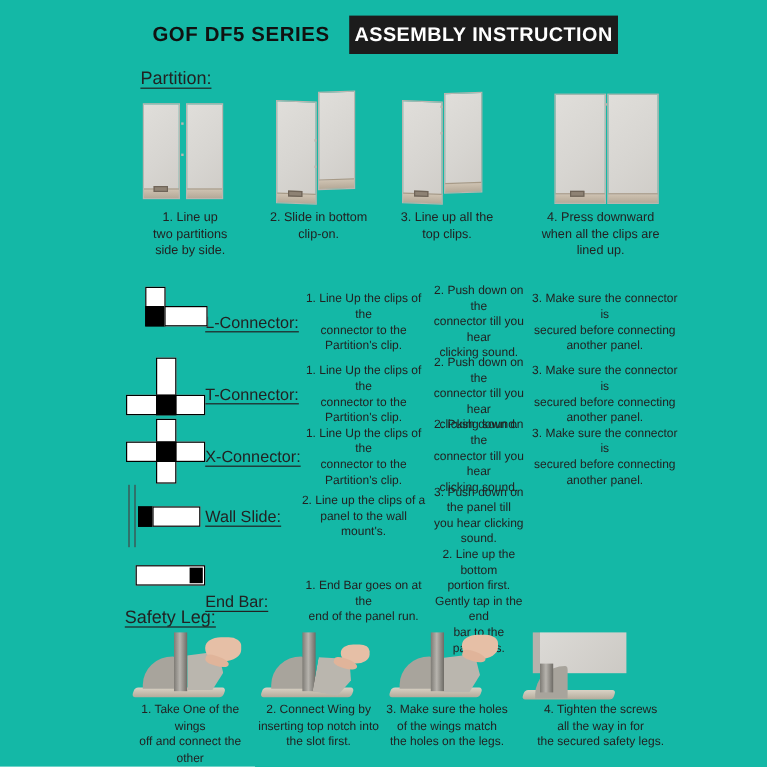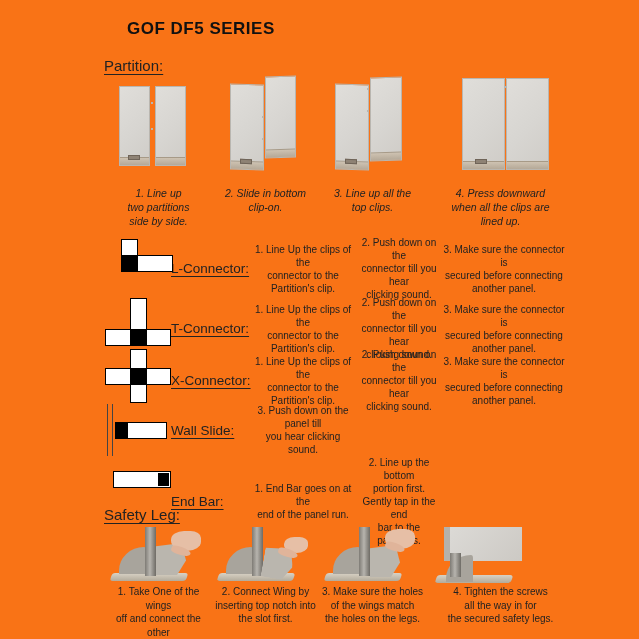--- a/index.html
+++ b/index.html
@@ -1,40 +1,40 @@
 <!DOCTYPE html>
 <html><head>
 <meta charset="utf-8">
 <style>
   * { margin:0; padding:0; box-sizing:border-box; }
   html,body { background:#ffffff; }
   body { font-family:"Liberation Sans","DejaVu Sans",sans-serif; color:#1a1a1a; }
-  .page { position:relative; width:639px; height:639px; background:#f97316; overflow:hidden; }
+  .page { position:relative; width:639px; height:639px; background:#14b8a6; overflow:hidden; }
 
   
   .header { position:absolute; left:0; top:13px; width:100%; height:34px; }
   .series-title { position:absolute; left:127px; top:6px; font-size:17px; font-weight:bold; letter-spacing:0.5px; color:#111; }
   .banner { position:absolute; left:291px; top:0; width:224px; height:32px; background:#1c1c1c; color:#fff;
             display:flex; align-items:center; justify-content:center; font-size:16.5px; font-weight:bold; letter-spacing:0.4px; }
 
   
   .sec-heading { position:absolute; font-size:15px; color:#222; text-decoration:underline; text-underline-offset:3px; }
-  .heading-partition { left:104px; top:57px;text-align:right; }
+  .heading-partition { left:117px; top:57px;text-align:right; }
   .heading-safety { left:104px; top:506px; }
 
   
   .fig-row { position:absolute; left:105px; top:76px; width:470px; height:97px; display:grid; grid-template-columns:107px 107px 107px 149px; }
   .fig { position:relative; height:97px; }
   .panel { position:absolute; background:linear-gradient(135deg,#e0deda 0%,#d7d5d1 55%,#cfccc7 100%); border:1px solid #b9b6b0; }
   .panel .rail { position:absolute; left:0; right:0; bottom:0; height:8px; background:linear-gradient(#cec2b1,#b5a998); border-top:1px solid #a79a87; }
   .latch { position:absolute; width:12px; height:5px; background:#8e8274; border:1px solid #6f6458; }
 
   
   .cap-row { position:absolute; left:105px; width:470px; display:grid; grid-template-columns:107px 107px 107px 149px; }
-  .cap-row-partition { top:186px;font-style:italic; }
+  .cap-row-partition { top:174px; }
   .cap { font-size:10.5px; line-height:1.35; text-align:center; white-space:pre-line; color:#222; padding:0 2px; }
 
   
   .conn-row { position:absolute; left:105px; width:470px; display:grid; grid-template-columns:66px 80px 104px 88px 122px; align-items:center; }
   .row-l { top:236px; height:56px; }
   .row-t { top:296px; height:52px; }
   .row-x { top:348px; height:56px; }
   .row-w { top:404px; height:52px; }
   .row-e { top:456px; height:46px; }
   .conn-label { font-size:13.5px; color:#222; text-decoration:underline; text-underline-offset:3px; text-align:left; }
@@ -74,20 +74,21 @@
   .cap-row-safety { top:585px; }
   .cap-safety { font-size:10px; line-height:1.35; text-align:center; white-space:pre-line; color:#222; }
 </style>
 </head>
 <body>
 
 <div class="page">
 
   <div class="header">
     <div class="series-title">GOF DF5 SERIES</div>
+    <div class="banner">ASSEMBLY INSTRUCTION</div>
   </div>
 
   <div class="sec-heading heading-partition">Partition:</div>
 
   <div class="fig-row">
 
     <div class="fig">
       <div class="panel" style="left:14px; top:10px; width:31px; height:80px;">
           <div class="rail"></div>
           <div class="latch" style="left:8px; bottom:5px;"></div>
@@ -211,20 +212,22 @@
   <div class="conn-row row-w">
     <div class="conn-icon-wrap">
       <div class="icon-w">
         <div class="wall-line" style="left:0;"></div>
         <div class="wall-line" style="left:5px;"></div>
         <div class="sq black" style="left:8px; top:18px; width:13px; height:17px;"></div>
         <div class="sq" style="left:20px; top:18px; width:40px; height:17px;"></div>
       </div>
     </div>
     <div class="conn-label">Wall Slide:</div>
+    <div class="conn-step">2.  Line up the clips of a
+panel to the wall mount's.</div>
     <div class="conn-step">3.  Push down on the panel till
 you hear clicking sound.</div>
   </div>
 
   <div class="conn-row row-e">
     <div class="conn-icon-wrap">
       <div class="icon-e">
         <div class="endblock"></div>
       </div>
     </div>

